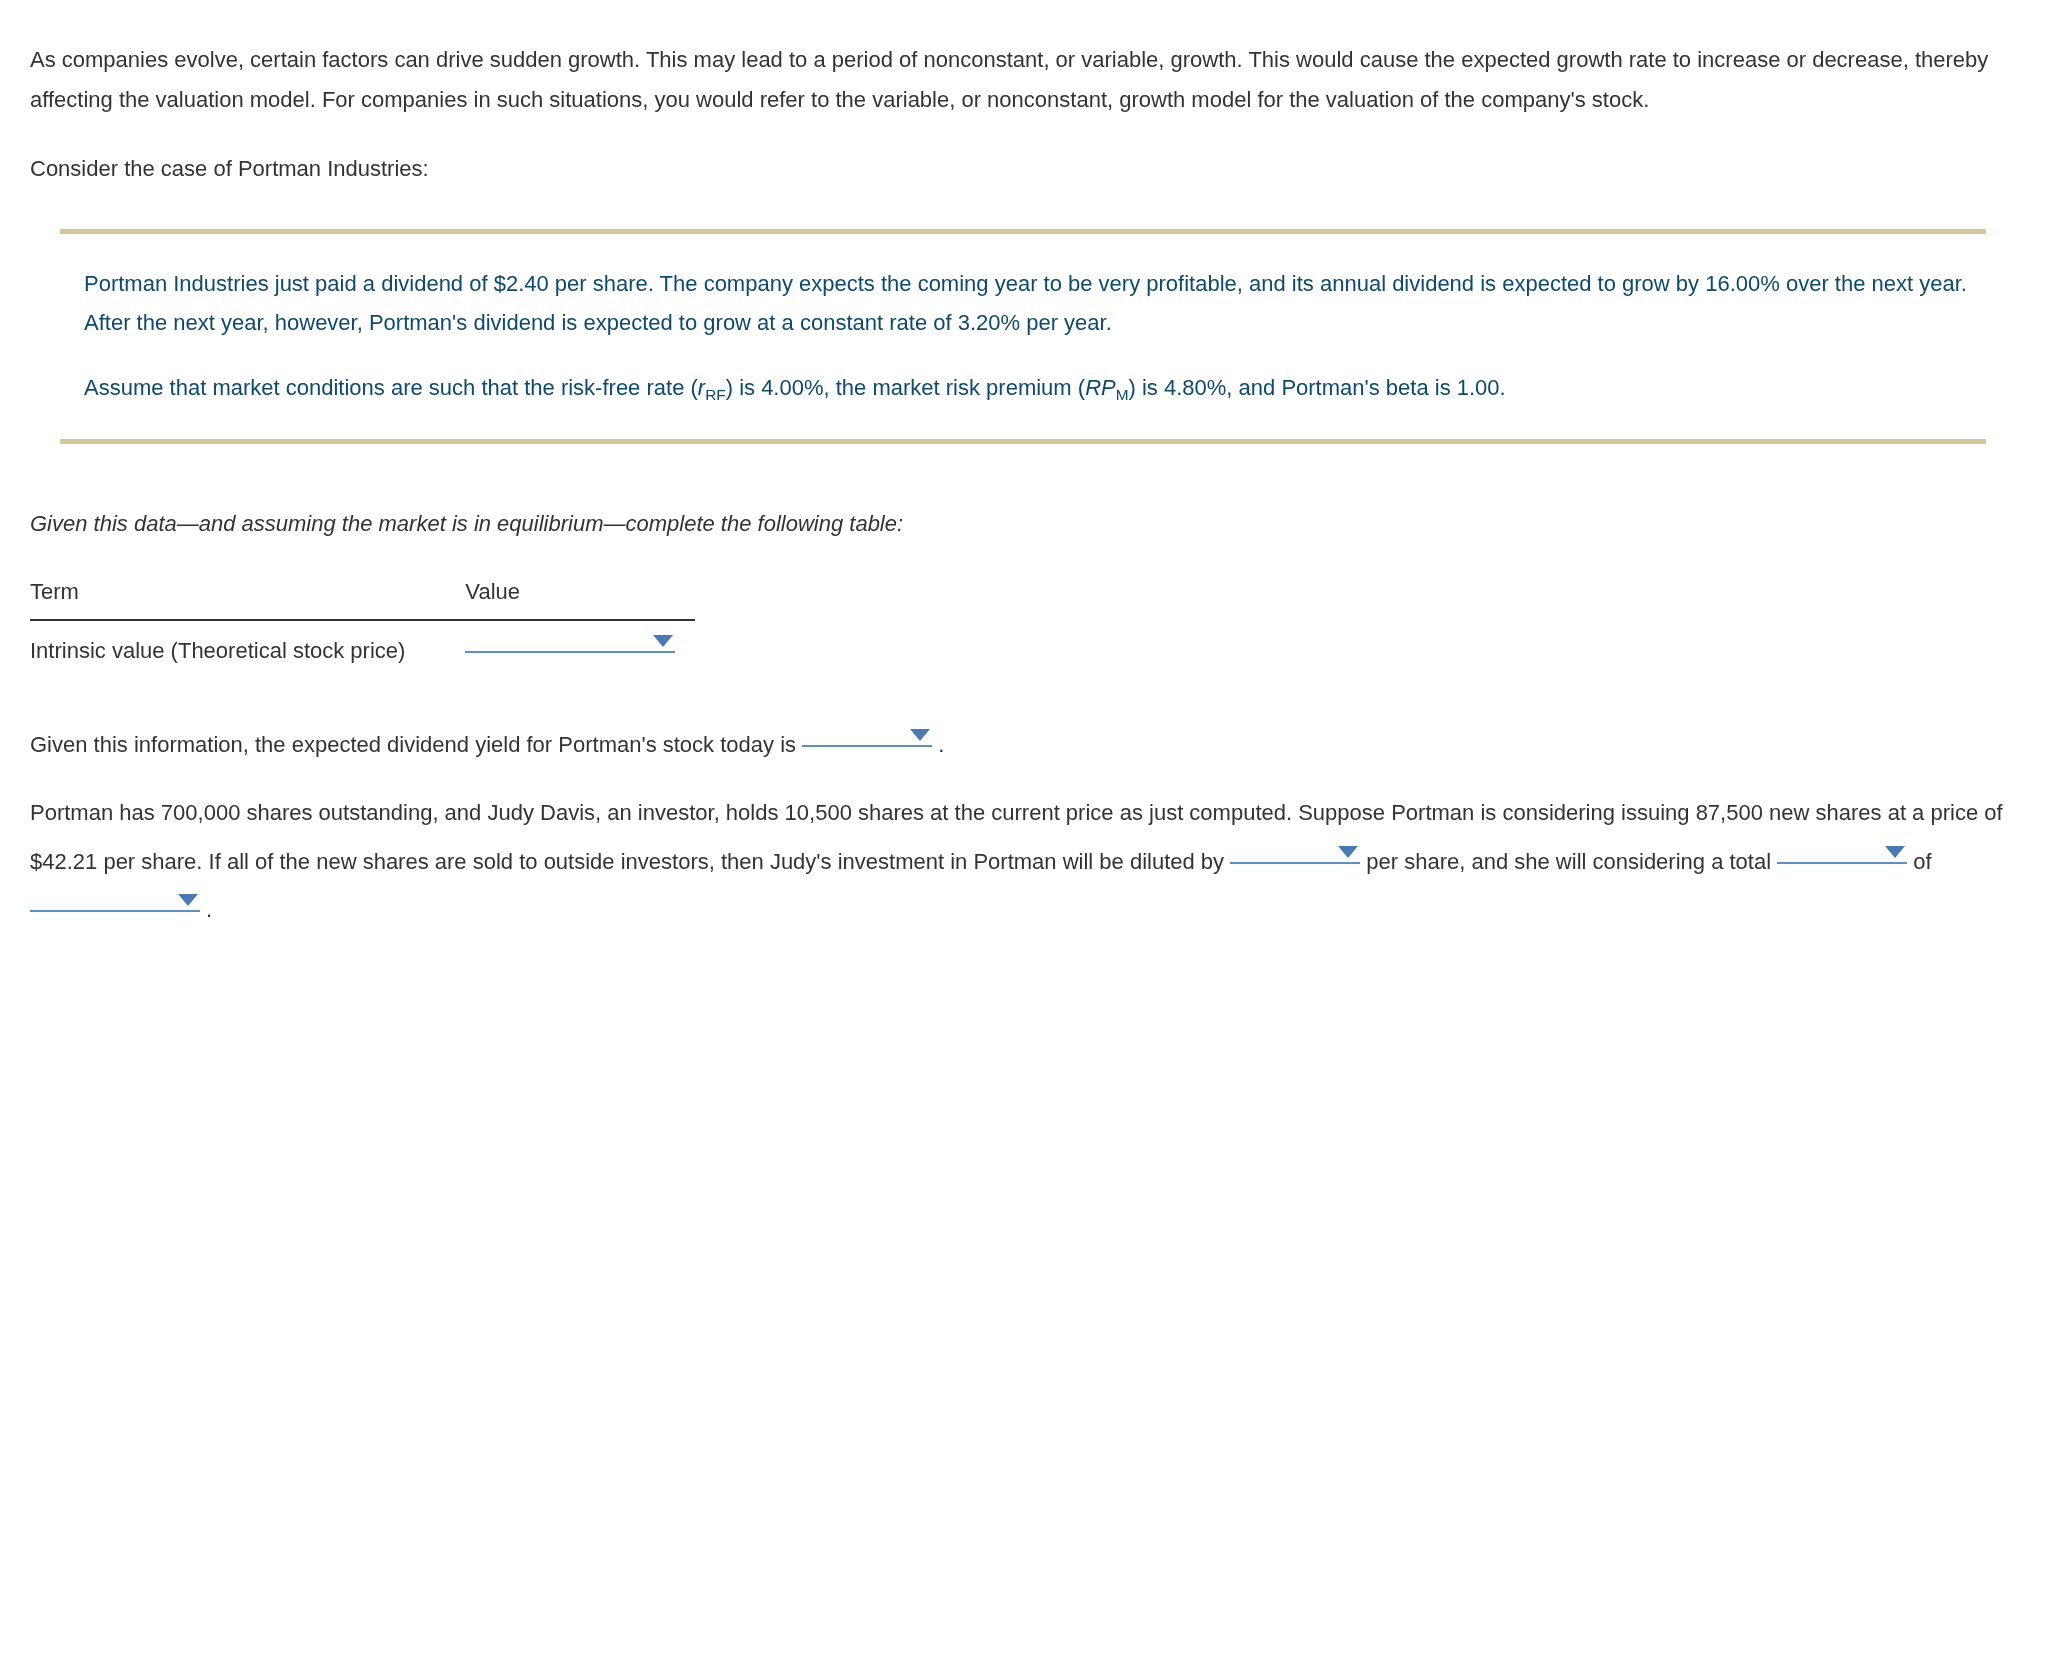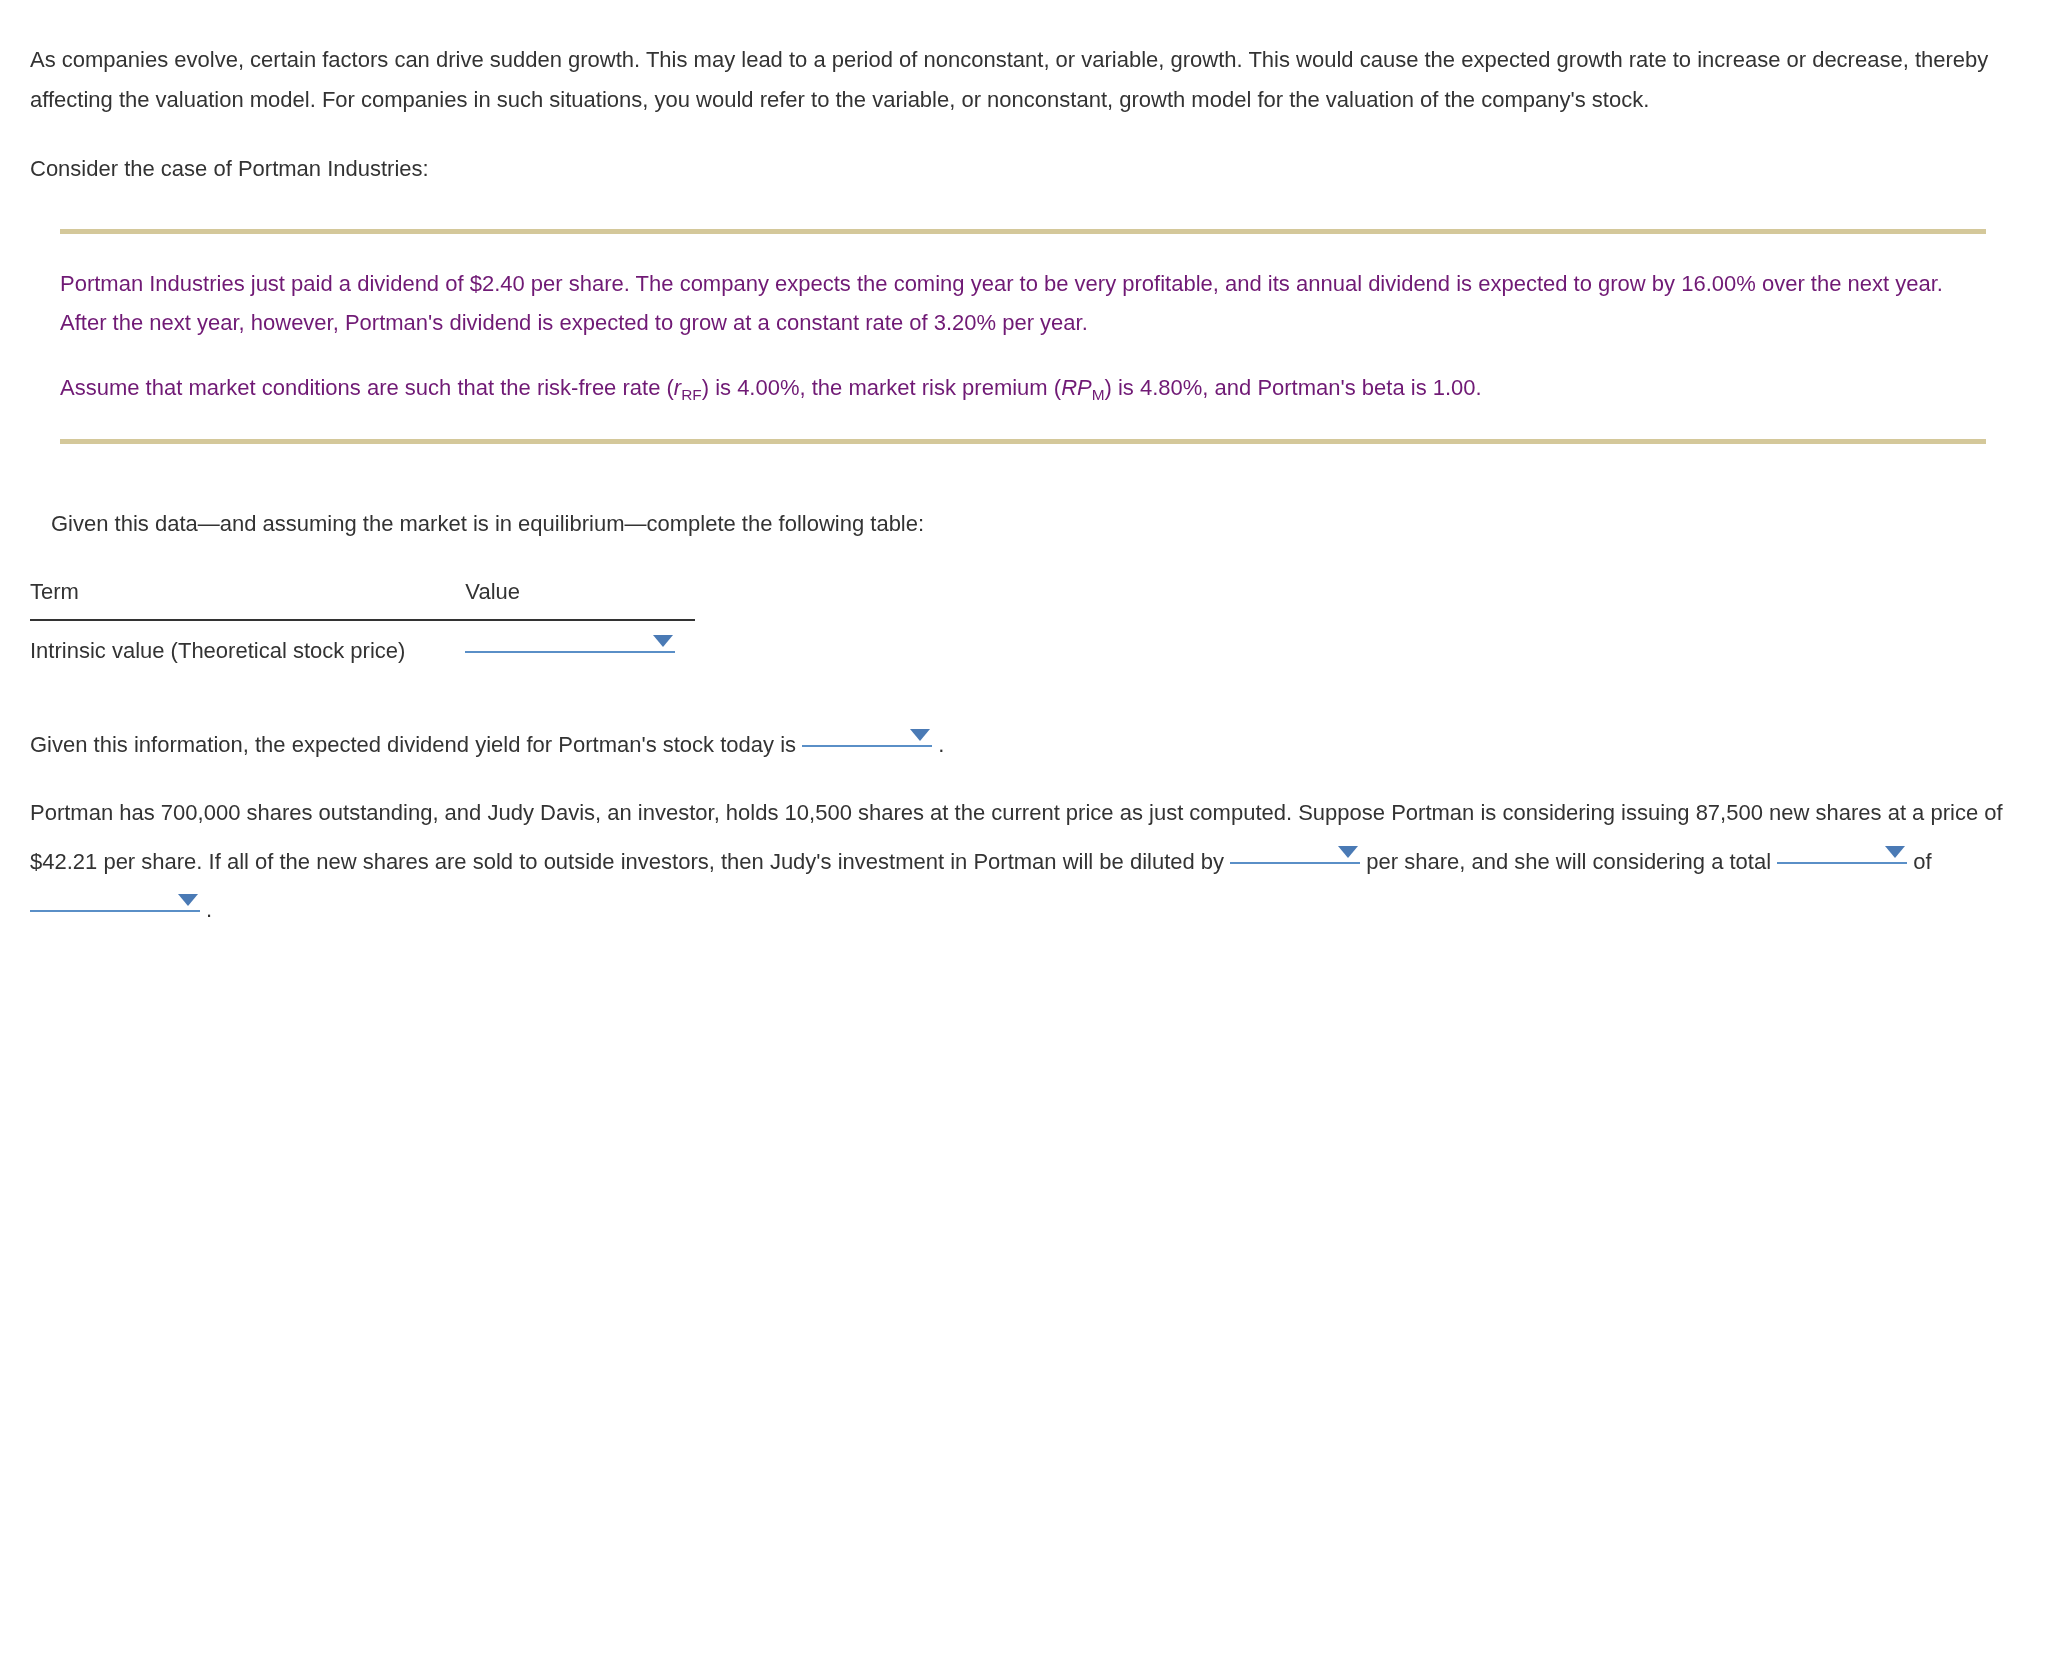--- a/index.html
+++ b/index.html
@@ -27,28 +27,29 @@
     .divider {
       height: 5px;
       background: #d4c89a;
       margin: 0 0 30px 0;
     }
     .divider-bottom {
       margin-top: 30px;
       margin-bottom: 0;
     }
     .problem-text {
-      color: #701a75;
+      color: #0c4a6e;
+      margin-left: 24px;
     }
     .problem-text p {
       margin-bottom: 25px;
     }
     .italic-prompt {
+      font-style: italic;
       margin-bottom: 20px;
-      margin-left: 21px;
     }
     .data-table {
       border-collapse: collapse;
       margin-bottom: 40px;
     }
     .data-table th {
       text-align: left;
       font-weight: normal;
       padding: 8px 20px 8px 0;
       border-bottom: 2px solid #333;

